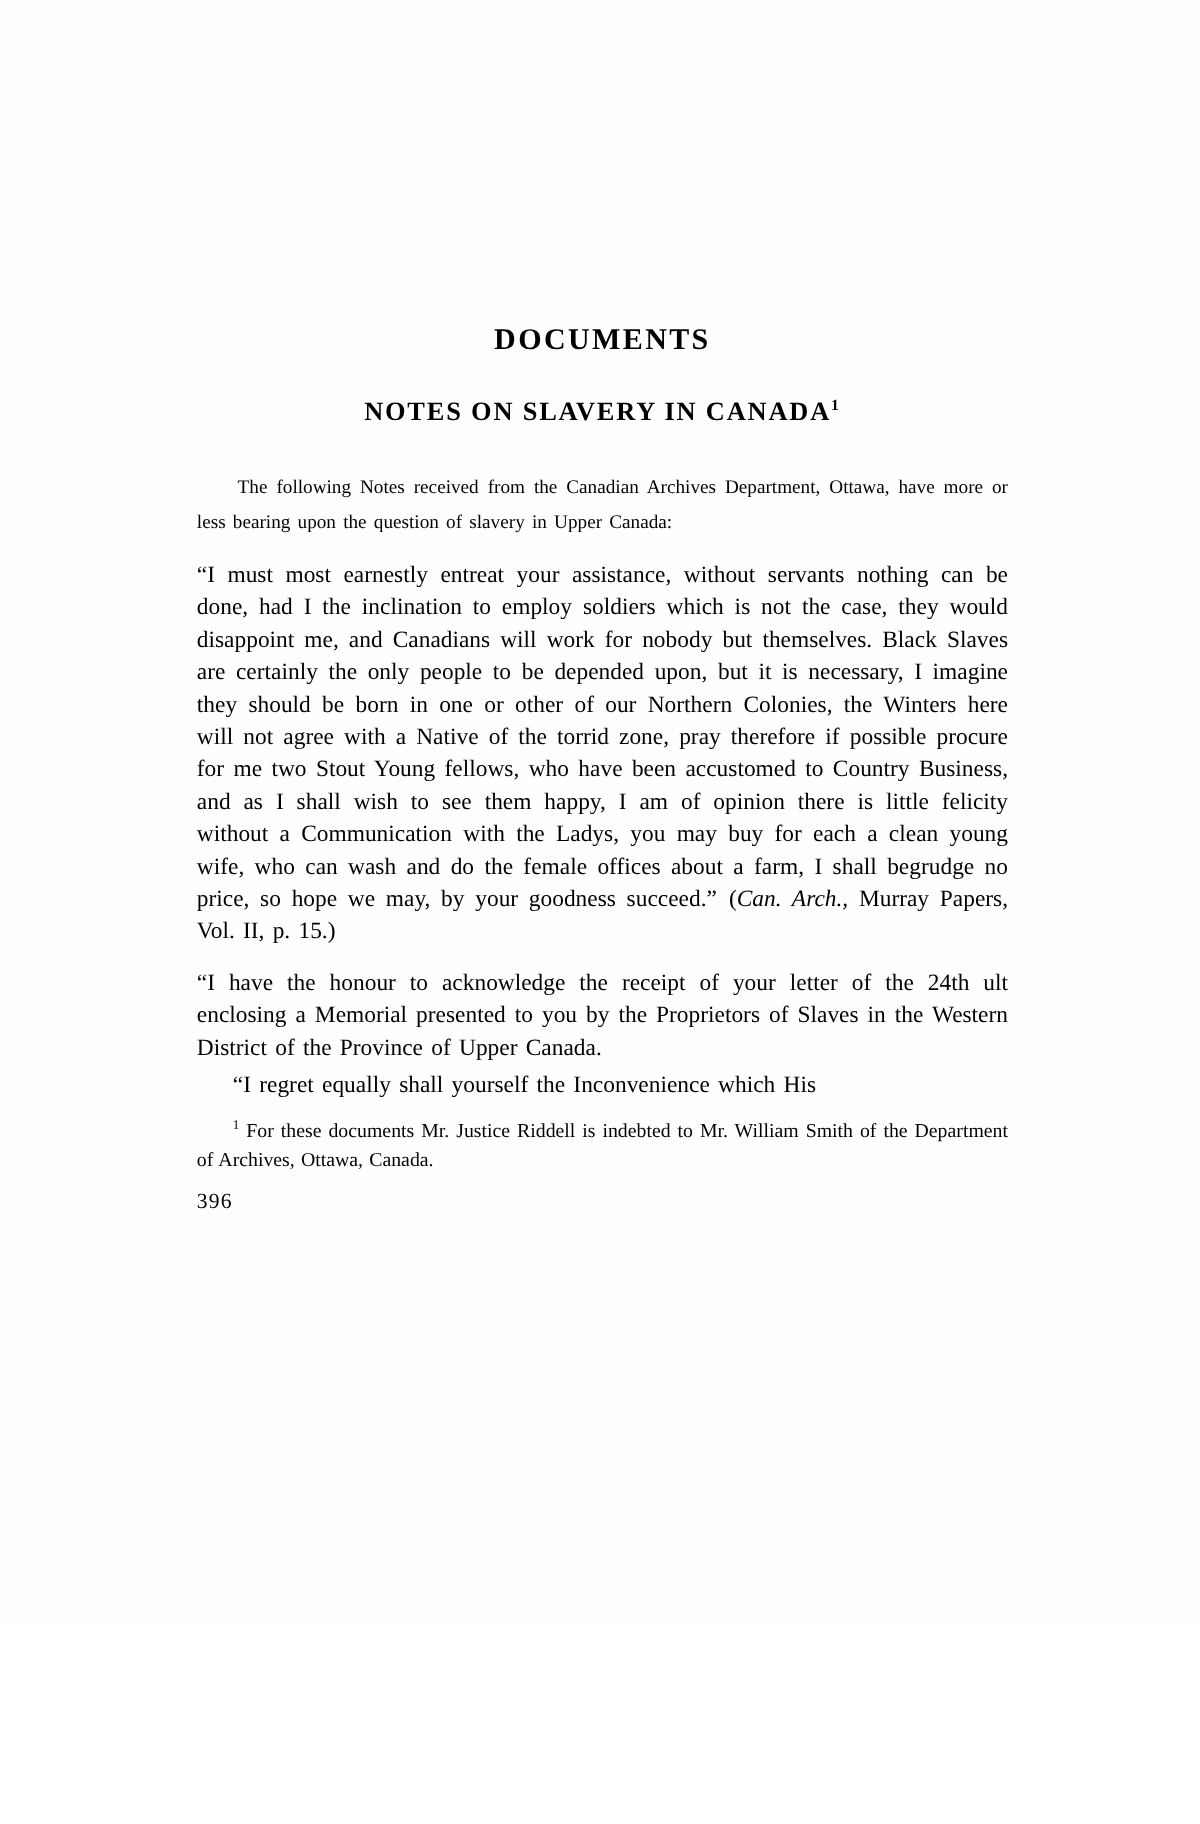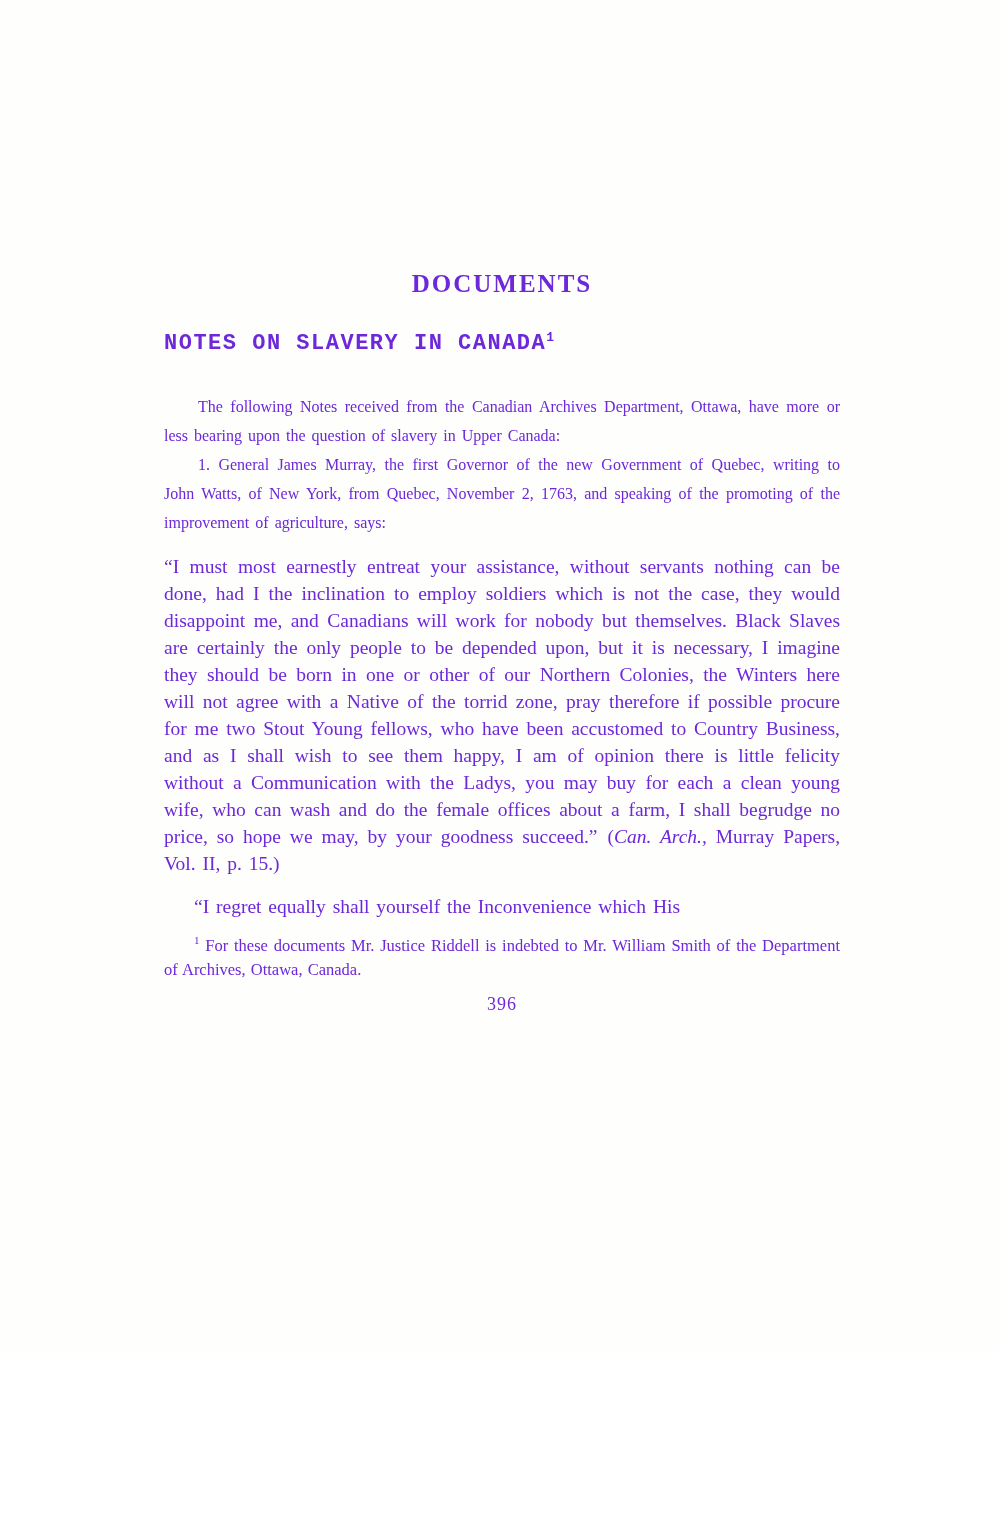--- a/index.html
+++ b/index.html
@@ -4,40 +4,39 @@
 <style>
   * { margin: 0; padding: 0; box-sizing: border-box; }
   html, body { background: #ffffff; }
 
   .page {
     position: relative;
     width: 1000px;
     height: 1352px;
     margin: 0 auto;
     background: #fefefdff;
-    color: #6d28d9;
+    color: #000000;
     font-family: "Liberation Serif", "DejaVu Serif", serif;
     padding: 270px 160px 0 164px;
     overflow: hidden;
   }
 
   .doc-title {
     font-size: 25px;
     font-weight: bold;
     text-align: center;
     letter-spacing: 2px;
   }
 
   .doc-subtitle {
     margin-top: 32px;
     font-size: 22px;
     font-weight: bold;
-    text-align: left;
+    text-align: center;
     letter-spacing: 1.5px;
-    font-family: Liberation Mono, monospace;
   }
   .doc-subtitle sup { font-size: 13px; vertical-align: super; }
 
   .body-p {
     font-size: 16px;
     line-height: 29px;
     text-align: justify;
     word-spacing: 2px;
   }
   .indent { text-indent: 34px; }
@@ -61,44 +60,44 @@
   .footnote {
     margin-top: 8px;
     font-size: 16.5px;
     line-height: 24px;
   }
   .footnote p { text-indent: 30px; text-align: justify; word-spacing: 1px; }
   .footnote sup { font-size: 11px; vertical-align: super; }
 
   .page-number {
     margin-top: 12px;
-    text-align: center;
+    text-align: left;
     font-size: 18px;
     letter-spacing: 1px;
   }
 </style>
 </head>
 <body>
 
 <div class="page">
 
   <h1 class="doc-title">DOCUMENTS</h1>
 
   <h2 class="doc-subtitle"><span>NOTES ON SLAVERY IN CANADA</span><sup>1</sup></h2>
 
   <p class="body-p indent intro">The following Notes received from the Canadian Archives Department, Ottawa, have more or less bearing upon the question of slavery in Upper Canada:</p>
 
-  <p class="body-p indent">1. General James Murray, the first Governor of the new Government of Quebec, writing to John Watts, of New York, from Quebec, November 2, 1763, and speaking of the promoting of the improvement of agriculture, says:</p>
 
   <div class="quote-block">
     <p class="quote-p"><span>“I must most earnestly entreat your assistance, without servants nothing can be done, had I the inclination to employ soldiers which is not the case, they would disappoint me, and Canadians will work for nobody but themselves.  Black Slaves are certainly the only people to be depended upon, but it is necessary, I imagine they should be born in one or other of our Northern Colonies, the Winters here will not agree with a Native of the torrid zone, pray therefore if possible procure for me two Stout Young fellows, who have been accustomed to Country Business, and as I shall wish to see them happy, I am of opinion there is little felicity without a Communication with the Ladys, you may buy for each a clean young wife, who can wash and do the female offices about a farm, I shall begrudge no price, so hope we may, by your goodness succeed.”</span><span class="cite"><span>(</span><em>Can. Arch.,</em><span> Murray Papers, Vol. II, p. 15.)</span></span></p>
   </div>
 
 
   <div class="quote-block">
+    <p class="quote-p">“I have the honour to acknowledge the receipt of your letter of the 24th ult enclosing a Memorial presented to you by the Proprietors of Slaves in the Western District of the Province of Upper Canada.</p>
     <p class="quote-p qindent q-gap">“I regret equally shall yourself the Inconvenience which His</p>
   </div>
 
   <div class="footnote">
     <p><sup>1</sup> <span>For these documents Mr. Justice Riddell is indebted to Mr. William Smith of the Department of Archives, Ottawa, Canada.</span></p>
   </div>
 
   <div class="page-number">396</div>
 
 </div>

